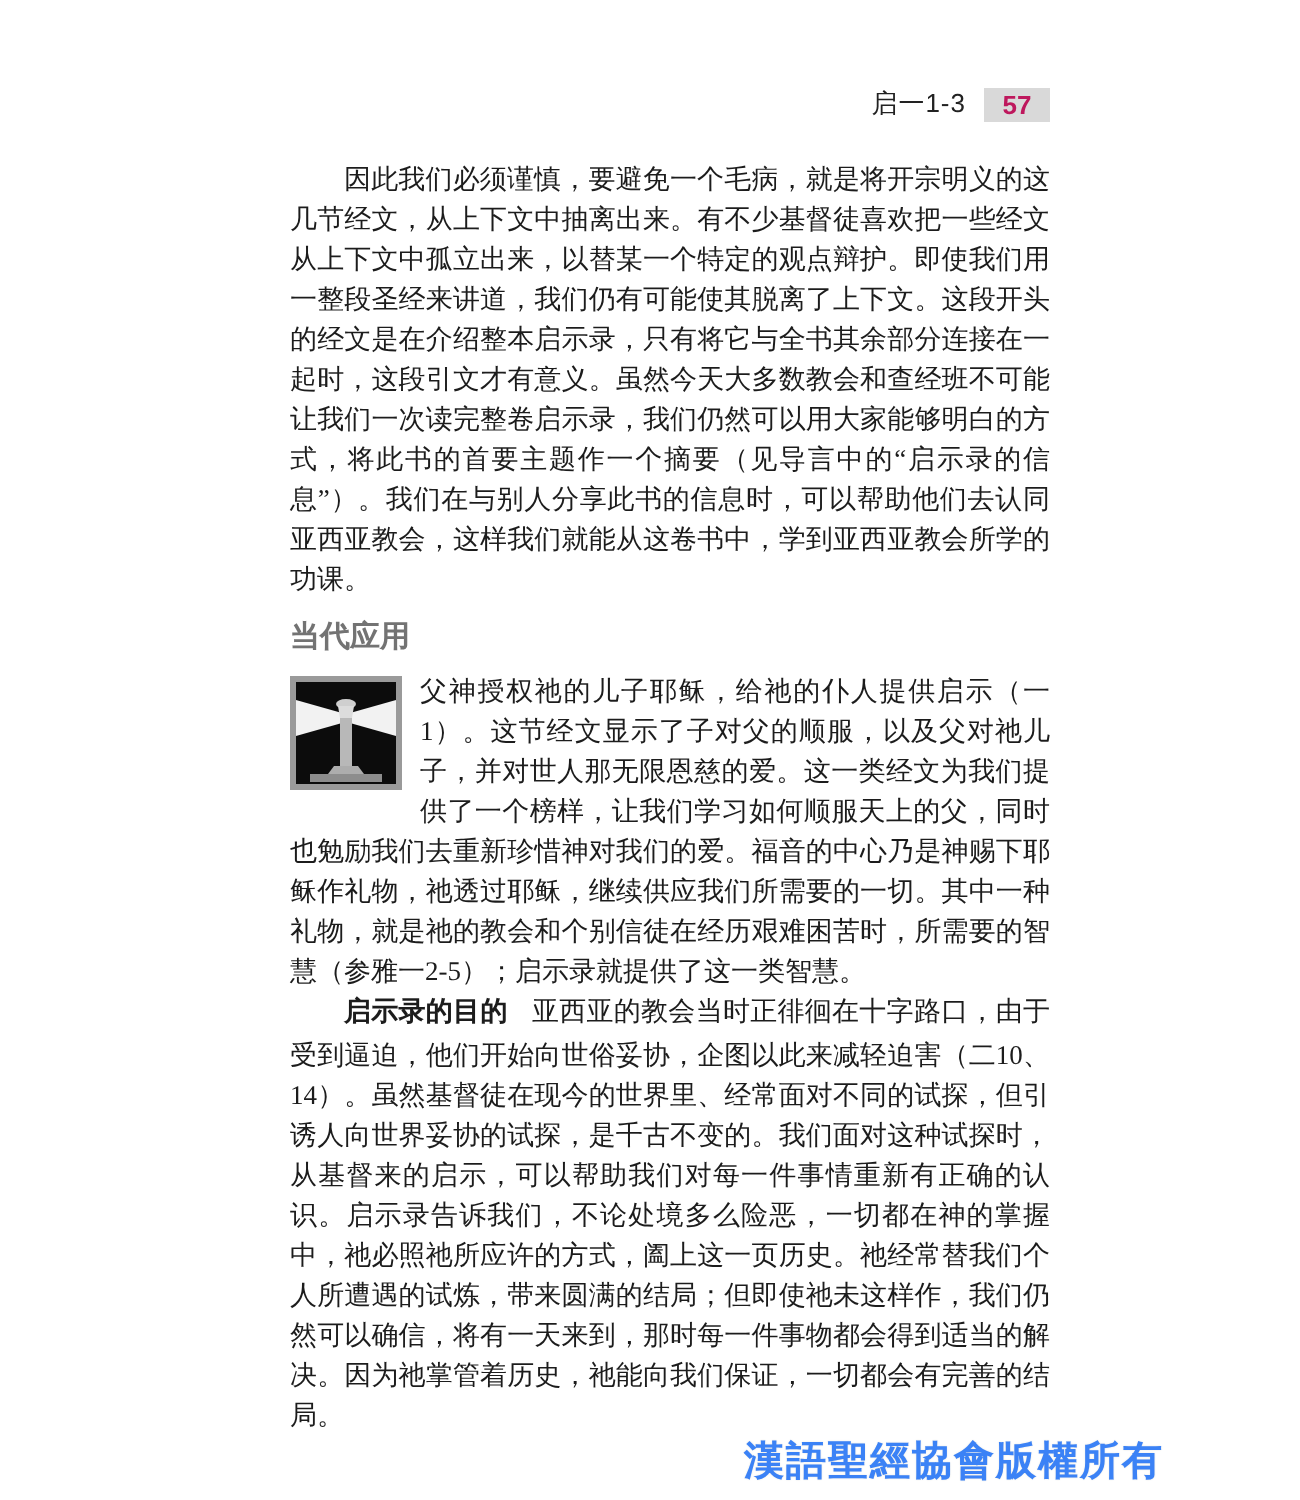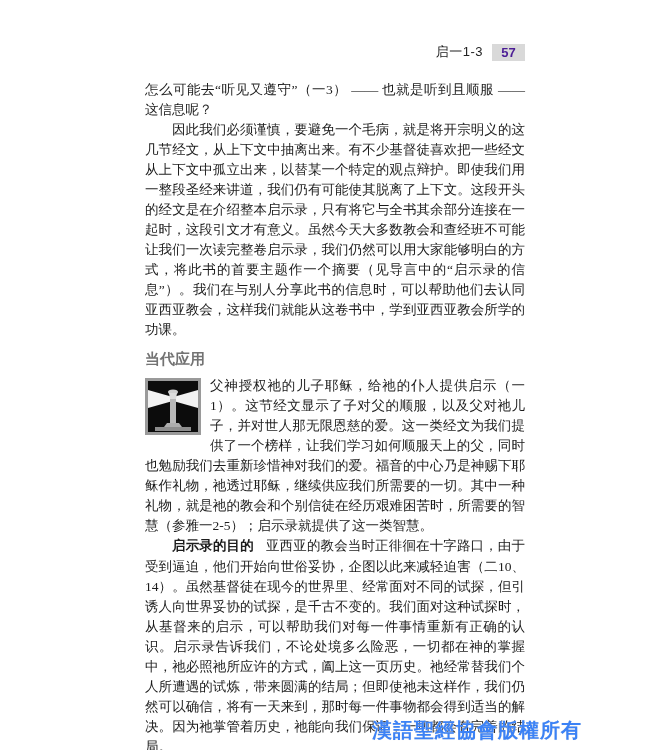--- a/index.html
+++ b/index.html
@@ -37,21 +37,21 @@
   .page-number-box {
     background: #d9d9d9;
     min-width: 33px;
     height: 17px;
     display: flex;
     align-items: center;
     justify-content: center;
     font-family: "Liberation Sans", "DejaVu Sans", sans-serif;
     font-weight: bold;
     font-size: 13px;
-    color: #4c1d95;
+    color: #be185d;
     padding: 0 4px;
     box-sizing: border-box;
   }
   
   .text-column {
     position: absolute;
     top: 80px;
     left: 145px;
     width: 380px;
     font-size: 13.5px;
@@ -111,21 +111,20 @@
 
 <div class="page">
 
   <div class="running-header">
     <span class="chapter-ref">启一1-3</span>
     <span class="page-number-box">57</span>
   </div>
 
   <div class="text-column">
 
-    <p class="para no-indent">怎么可能去“听见又遵守”（一3） —— 也就是听到且顺服 —— 这信息呢？</p>
 
     <p class="para">因此我们必须谨慎，要避免一个毛病，就是将开宗明义的这几节经文，从上下文中抽离出来。有不少基督徒喜欢把一些经文从上下文中孤立出来，以替某一个特定的观点辩护。即使我们用一整段圣经来讲道，我们仍有可能使其脱离了上下文。这段开头的经文是在介绍整本启示录，只有将它与全书其余部分连接在一起时，这段引文才有意义。虽然今天大多数教会和查经班不可能让我们一次读完整卷启示录，我们仍然可以用大家能够明白的方式，将此书的首要主题作一个摘要（见导言中的“启示录的信息”）。我们在与别人分享此书的信息时，可以帮助他们去认同亚西亚教会，这样我们就能从这卷书中，学到亚西亚教会所学的功课。</p>
 
     <h2 class="section-heading">当代应用</h2>
 
     <p class="para icon-lead">
       <span class="drop-icon">
         <svg viewBox="0 0 56 57" width="56" height="57" xmlns="http://www.w3.org/2000/svg">
           <rect x="0" y="0" width="56" height="57" fill="#9a9a9a"></rect>
           <rect x="3" y="3" width="50" height="51" fill="#0c0c0c"></rect>

